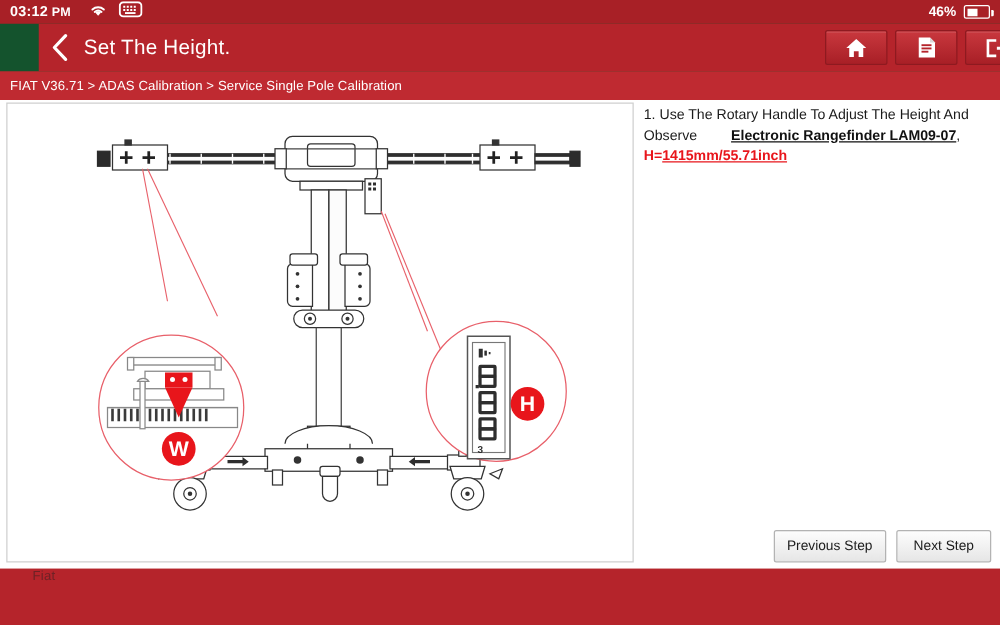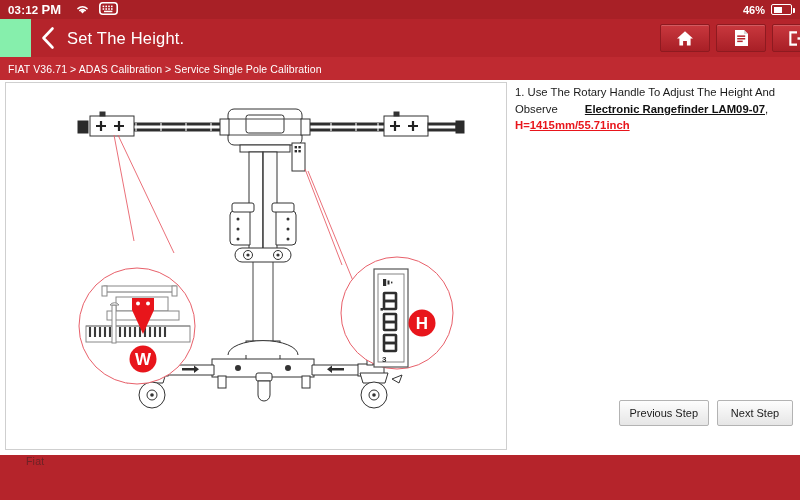--- a/index.html
+++ b/index.html
@@ -5,38 +5,38 @@
   * { box-sizing: border-box; margin: 0; padding: 0; }
   html, body {
     width: 800px; height: 500px;
     font-family: "Liberation Sans", sans-serif;
     overflow: hidden;
     background: #b5242b;
   }
   #app {
     position: relative;
     width: 800px; height: 384px;
-    background: #86efac;
+    background: #14532d;
   }
 
   
   .statusbar {
     position: absolute; left: 0; top: 0;
     width: 800px; height: 19px;
     background: #a82026;
     display: flex; align-items: center;
     padding: 0 8px;
     color: #ffffff;
   }
   .status-time {
     font-size: 11.5px; font-weight: bold;
     letter-spacing: .2px;
     display: flex; align-items: baseline; gap: 3px;
   }
-  .status-ampm { font-size: 13px; font-weight: bold; }
+  .status-ampm { font-size: 10px; font-weight: bold; }
   .status-icons { display: flex; align-items: center; gap: 9px; margin-left: 14px; }
   .status-right { margin-left: auto; display: flex; align-items: center; gap: 6px; }
   .batt-pct { font-size: 11px; font-weight: bold; }
   .batt {
     position: relative;
     width: 21px; height: 11px;
     border: 1.6px solid #fff;
     border-radius: 2px;
   }
   .batt::after {
@@ -117,21 +117,21 @@
   }
   .instruction .device {
     font-weight: bold; text-decoration: underline; color: #111; margin-left: 24px;
   }
   .instruction .hval {
     color: #e8151b; font-weight: bold;
   }
   .instruction .hval u { text-decoration: underline; margin-top: 12px; }
 
   .step-buttons {
-    position: absolute; left: 0; right: 0; bottom: 24px;
+    position: absolute; left: 0; right: 0; bottom: 0;
     display: flex; justify-content: flex-end; gap: 8px;
     padding-right: 3px;
   }
   .step-btn {
     min-width: 76px; height: 26px;
     background: linear-gradient(#fdfdfd, #e6e6e6);
     border: 1px solid #b3b3b3;
     border-radius: 2px;
     font-size: 11px; color: #1b1b1b;
     display: flex; align-items: center; justify-content: center;

